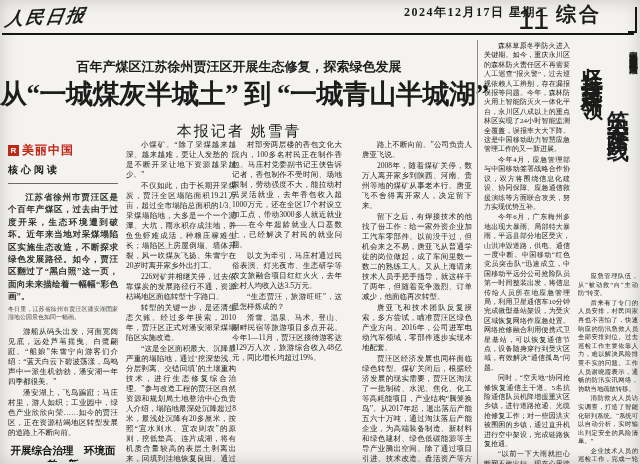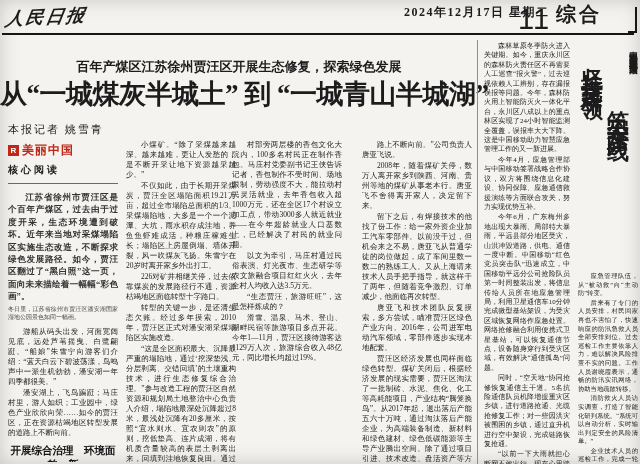--- a/index.html
+++ b/index.html
@@ -13,21 +13,21 @@
             transform:skewX(-12deg) rotate(-3deg);letter-spacing:2px;white-space:nowrap;}
   .header-rule{left:2px;top:33px;width:632px;height:2px;background:#161616;}
   .date-line{left:404px;top:4px;font-size:12px;letter-spacing:1.5px;white-space:nowrap;font-weight:bold;}
   .page-num{left:518px;top:3px;font-size:29px;font-family:"Liberation Sans",sans-serif;letter-spacing:1px;}
   .section-name{left:556px;top:1px;font-size:20px;font-weight:700;letter-spacing:3px;white-space:nowrap;}
   .section-bracket{left:628px;top:7px;width:7px;height:24px;border-right:2px solid #161616;border-bottom:2px solid #161616;}
 
   
   .kicker{left:8px;top:58px;width:462px;text-align:center;font-size:13px;font-weight:700;white-space:nowrap;}
   .headline{left:0;top:76px;width:476px;text-align:center;font-size:27px;font-weight:700;white-space:nowrap;letter-spacing:-.5px;}
-  .byline{left:8px;top:122px;width:462px;text-align:left;font-size:11px;letter-spacing:2px;}
+  .byline{left:8px;top:122px;width:462px;text-align:center;font-size:15px;letter-spacing:2px;}
 
   
   .col{position:absolute;top:140px;height:322px;overflow:hidden;text-align:justify;}
   .col-a{left:8px;width:110px;}
   .col-b{left:126px;width:110px;}
   .col-c{left:232px;width:110px;}
   .col-d{left:362px;width:110px;}
   .para{margin:0 0 1px;text-indent:2em;font-size:7.5px;line-height:10px;color:#232323;}
   .subhead{font-weight:700;text-align:center;font-size:10.5px;line-height:14px;margin:6px 0 5px;color:#111;}
 

